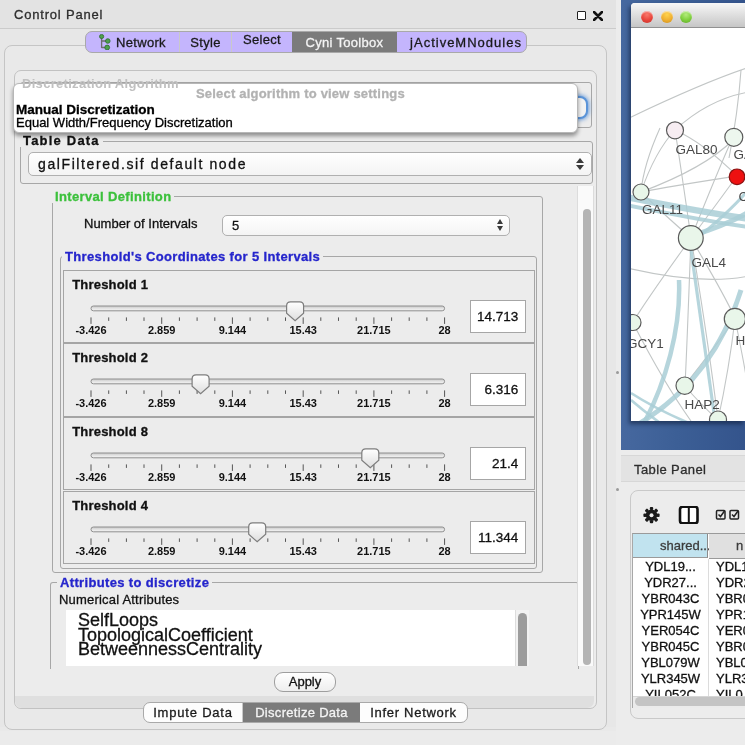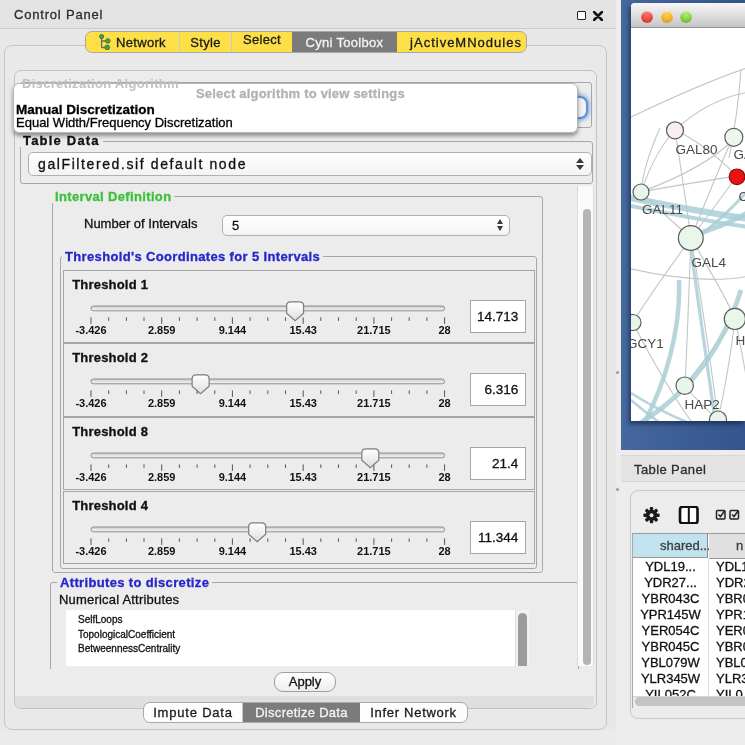--- a/index.html
+++ b/index.html
@@ -29,21 +29,21 @@
   <div class="abs" style="left:577px;top:11px;width:7px;height:7px;border:1.5px solid #222;border-radius:1px;background:#fff;"></div>
   <svg class="abs" style="left:593px;top:11px;" width="10" height="10" viewBox="0 0 10 10">
       <path d="M1 1 L9 9 M9 1 L1 9" stroke="#111" stroke-width="2.6" stroke-linecap="round"></path>
     </svg>
 
   <div class="abs" style="left:4px;top:45px;width:601px;height:683px;background:#e9e9e9;border:1px solid #c5c5c5;border-radius:8px;"></div>
 
   <div class="abs" style="left:14px;top:70px;width:581px;height:637px;background:#ececec;border:1px solid #c2c2c2;border-radius:7px;"></div>
   <div class="abs" style="left:15px;top:696px;width:579px;height:12px;background:#dfdfdf;border-radius:0 0 7px 7px;"></div>
 
-  <div class="abs" style="left:85px;top:31px;width:440px;height:20px;background:#fde047;border:1px solid #a9a9a9;border-radius:7px;overflow:hidden;display:flex;">
+  <div class="abs" style="left:85px;top:31px;width:440px;height:20px;background:#c4b5fd;border:1px solid #a9a9a9;border-radius:7px;overflow:hidden;display:flex;">
     <div style="width:93px;height:100%;display:flex;align-items:center;justify-content:center;border-right:1px solid #c9c9c9;">
       <svg width="13" height="16" viewBox="0 0 13 16" style="margin-right:4px;">
         <line x1="2.6" y1="2.5" x2="2.6" y2="14" stroke="#6d6d6d" stroke-width="1.3"></line>
         <line x1="2.6" y1="7" x2="8.6" y2="7" stroke="#6d6d6d" stroke-width="1.3"></line>
         <line x1="2.6" y1="13.5" x2="8" y2="13.5" stroke="#6d6d6d" stroke-width="1.3"></line>
         <circle cx="2.6" cy="2.5" r="2.1" fill="#4da04d" stroke="#2f6b2f" stroke-width="0.8"></circle>
         <circle cx="8.8" cy="7" r="2.3" fill="#4da04d" stroke="#2f6b2f" stroke-width="0.8"></circle>
         <circle cx="8.2" cy="13.5" r="2.4" fill="#4da04d" stroke="#2f6b2f" stroke-width="0.8"></circle>
       </svg>
       <span class="tabtext">Network</span>
@@ -269,21 +269,21 @@
         <text x="380.6" y="63.2" text-anchor="middle" font-family="Liberation Sans,sans-serif" font-size="11" font-weight="bold" fill="#111">28</text>
         <path d="M 184.7 34.9 Q 184.7 30.9 188.7 30.9 L 197.7 30.9 Q 201.7 30.9 201.7 34.9 L 201.7 42.2 L 193.2 49.8 L 184.7 42.2 Z" fill="url(#th4)" stroke="#7d7d7d" stroke-width="1.2"></path>
       </svg>
     <div class="vbox" style="left:406px;top:29px;">11.344</div>
   </div>
 
   <div class="grpbox" style="left:50px;top:582px;width:527px;height:86px;border-bottom:none;border-bottom-left-radius:0;border-bottom-right-radius:0;"></div>
   <div class="grptitle" style="left:57px;top:576px;color:#2525cc;">Attributes to discretize</div>
   <div class="abs bold" style="left:59px;top:592px;font-size:13px;color:#111;letter-spacing:0.2px;">Numerical Attributes</div>
   <div class="abs" style="left:66px;top:610px;width:463px;height:56px;background:#ffffff;overflow:hidden;">
-    <div style="font-size:10px;color:#111;margin:3px 0 0 12px;line-height:14.7px;">SelfLoops<br>TopologicalCoefficient<br>BetweennessCentrality<br></div>
+    <div style="font-size:18px;color:#111;margin:3px 0 0 12px;line-height:14.7px;">SelfLoops<br>TopologicalCoefficient<br>BetweennessCentrality<br></div>
 
     <div class="abs" style="right:0;top:0;width:13px;height:56px;background:#f2f2f2;border-left:1px solid #ddd;"></div>
     <div class="abs" style="right:2px;top:3px;width:9px;height:53px;background:#9c9c9c;border-radius:5px 5px 0 0;"></div>
   </div>
 
   <div class="abs" style="left:577px;top:186px;width:15px;height:480px;background:#fafafa;border-left:1px solid #dcdcdc;border-right:1px solid #dcdcdc;"></div>
   <div class="abs" style="left:583px;top:209px;width:7.5px;height:456px;background:#b4b4b4;border-radius:5px;"></div>
 
   <div class="abs" style="left:274px;top:672px;width:60px;height:18px;background:linear-gradient(#ffffff,#eee);border:1px solid #9e9e9e;border-radius:9px;font-size:13px;color:#111;text-align:center;line-height:17px;">Apply</div>
 

